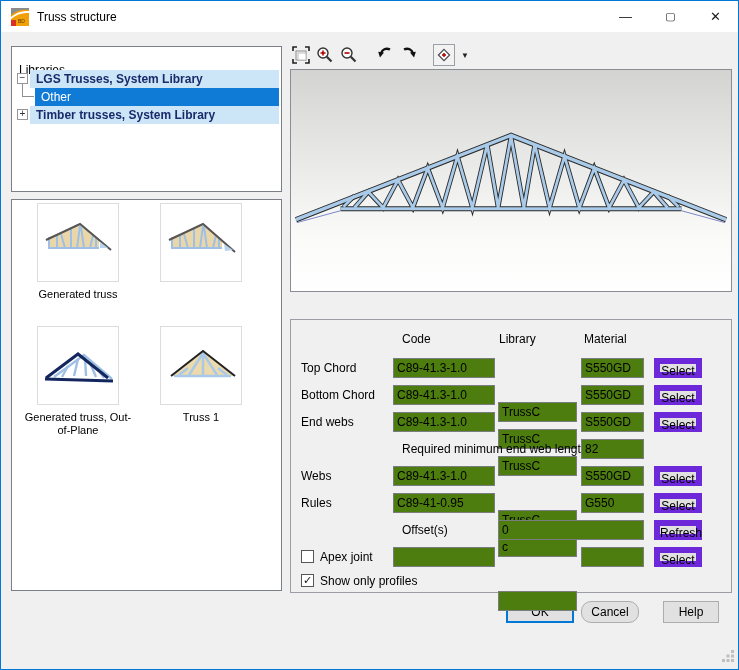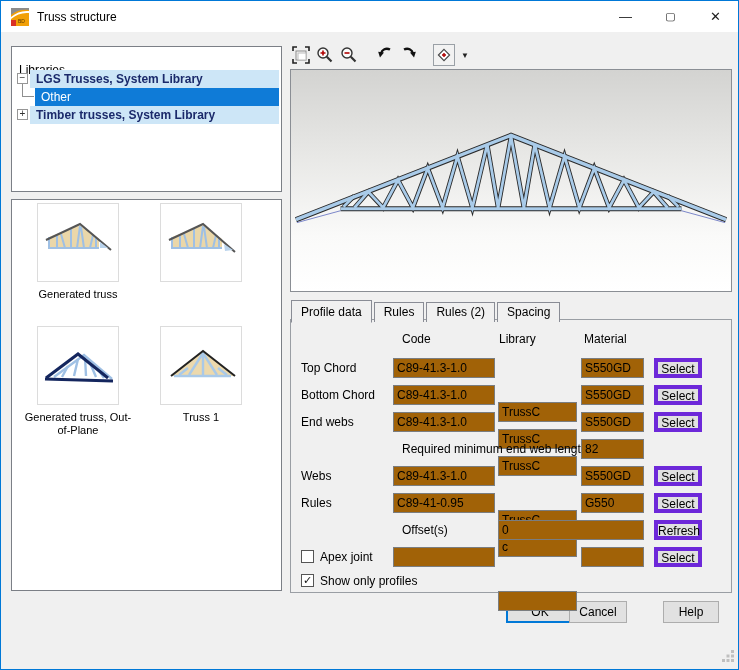--- a/index.html
+++ b/index.html
@@ -45,32 +45,32 @@
   #tabs{position:absolute;left:290px;top:299px;display:flex;align-items:flex-end;z-index:3;}
   .tab{box-sizing:border-box;border:1px solid #898c95;border-bottom:none;background:#f0f0f0;
     padding:2px 9px 3px;margin-right:2px;white-space:nowrap;}
   .tab.active{padding-top:4px;margin-bottom:-1px;border-bottom:1px solid #f0f0f0;}
   #form-panel{position:absolute;left:289px;top:318px;width:442px;height:274px;box-sizing:border-box;
     border:1px solid #9a9ea4;background:#f0f0f0;z-index:1;}
   
   .flabel{position:absolute;z-index:2;}
   .colhead{position:absolute;top:331px;z-index:2;}
   .in{position:absolute;z-index:2;height:20px;box-sizing:border-box;border:1px solid #7a7d80;
-    background:#a16207;font-family:inherit;font-size:12px;padding:0 3px;}
+    background:#4d7c0f;font-family:inherit;font-size:12px;padding:0 3px;}
   .c-code{left:392px;width:102px;} .c-lib{left:497px;width:79px;margin-top:44px;} .c-mat{left:580px;width:63px;}
-  .btn{position:absolute;z-index:2;height:20px;box-sizing:border-box;border:4px solid #6d28d9;
+  .btn{position:absolute;z-index:2;height:20px;box-sizing:border-box;border:6px solid #6d28d9;
     background:#e1e1e1;font-family:inherit;font-size:12px;text-align:center;padding:0;}
   .c-btn{left:653px;width:48px;}
   .cb{position:absolute;z-index:2;width:13px;height:13px;box-sizing:border-box;border:1px solid #555;
     background:#fff;font-size:11px;line-height:11px;text-align:center;color:#111;}
   
   .footer-btn{position:absolute;top:600px;height:22px;box-sizing:border-box;background:#e1e1e1;
     border:1px solid #adadad;font-family:inherit;font-size:12px;padding:0;}
   #ok-btn{left:505px;width:68px;border:2px solid #0078d7;}
-  #cancel-btn{left:568px;width:58px;}
+  #cancel-btn{left:580px;width:58px;border-radius:10px;}
   #help-btn{left:662px;width:56px;}
   .grip{position:absolute;left:721px;top:648px;}
 </style>
 </head>
 <body>
 
 <div id="window">
 
   <div class="titlebar">
     <svg class="app-icon" viewBox="0 0 18 18">
@@ -214,26 +214,20 @@
 
       <g stroke="#a9cbe9" fill="none">
         <path stroke-width="2.8" d="M52,138 L63,127 M390,138 L379,127 M63,139 L77,123 L92,139 L107,111 L122,139 L137,99 L152,139 L167,87 L182,139 L197,75 L208,139 L221,67 L234,139 L245,75 L260,139 L275,87 L290,139 L305,99 L320,139 L335,111 L350,139 L365,123 L379,139"></path>
         <path stroke-width="3.4" d="M4,151 L221,66 L438,151"></path>
         <path stroke-width="3" d="M49,140 L393,140"></path>
         <path stroke-width="1" stroke="#7a86c8" d="M5,154 L49,142 M393,142 L437,154"></path>
       </g>
     </svg>
   </div>
 
-  <div id="tabs">
-    <span class="tab active">Profile data</span>
-    <span class="tab">Rules</span>
-    <span class="tab">Rules (2)</span>
-    <span class="tab">Spacing</span>
-  </div>
   <div id="form-panel"></div>
 
   <span class="colhead" style="left:401px">Code</span>
   <span class="colhead" style="left:498px">Library</span>
   <span class="colhead" style="left:583px">Material</span>
 
   <span class="flabel" style="left:300px;top:360px">Top Chord</span>
   <input class="in c-code" style="top: 357px;" value="C89-41.3-1.0">
   <input class="in c-lib" style="top: 357px;" value="TrussC">
   <input class="in c-mat" style="top: 357px;" value="S550GD">

